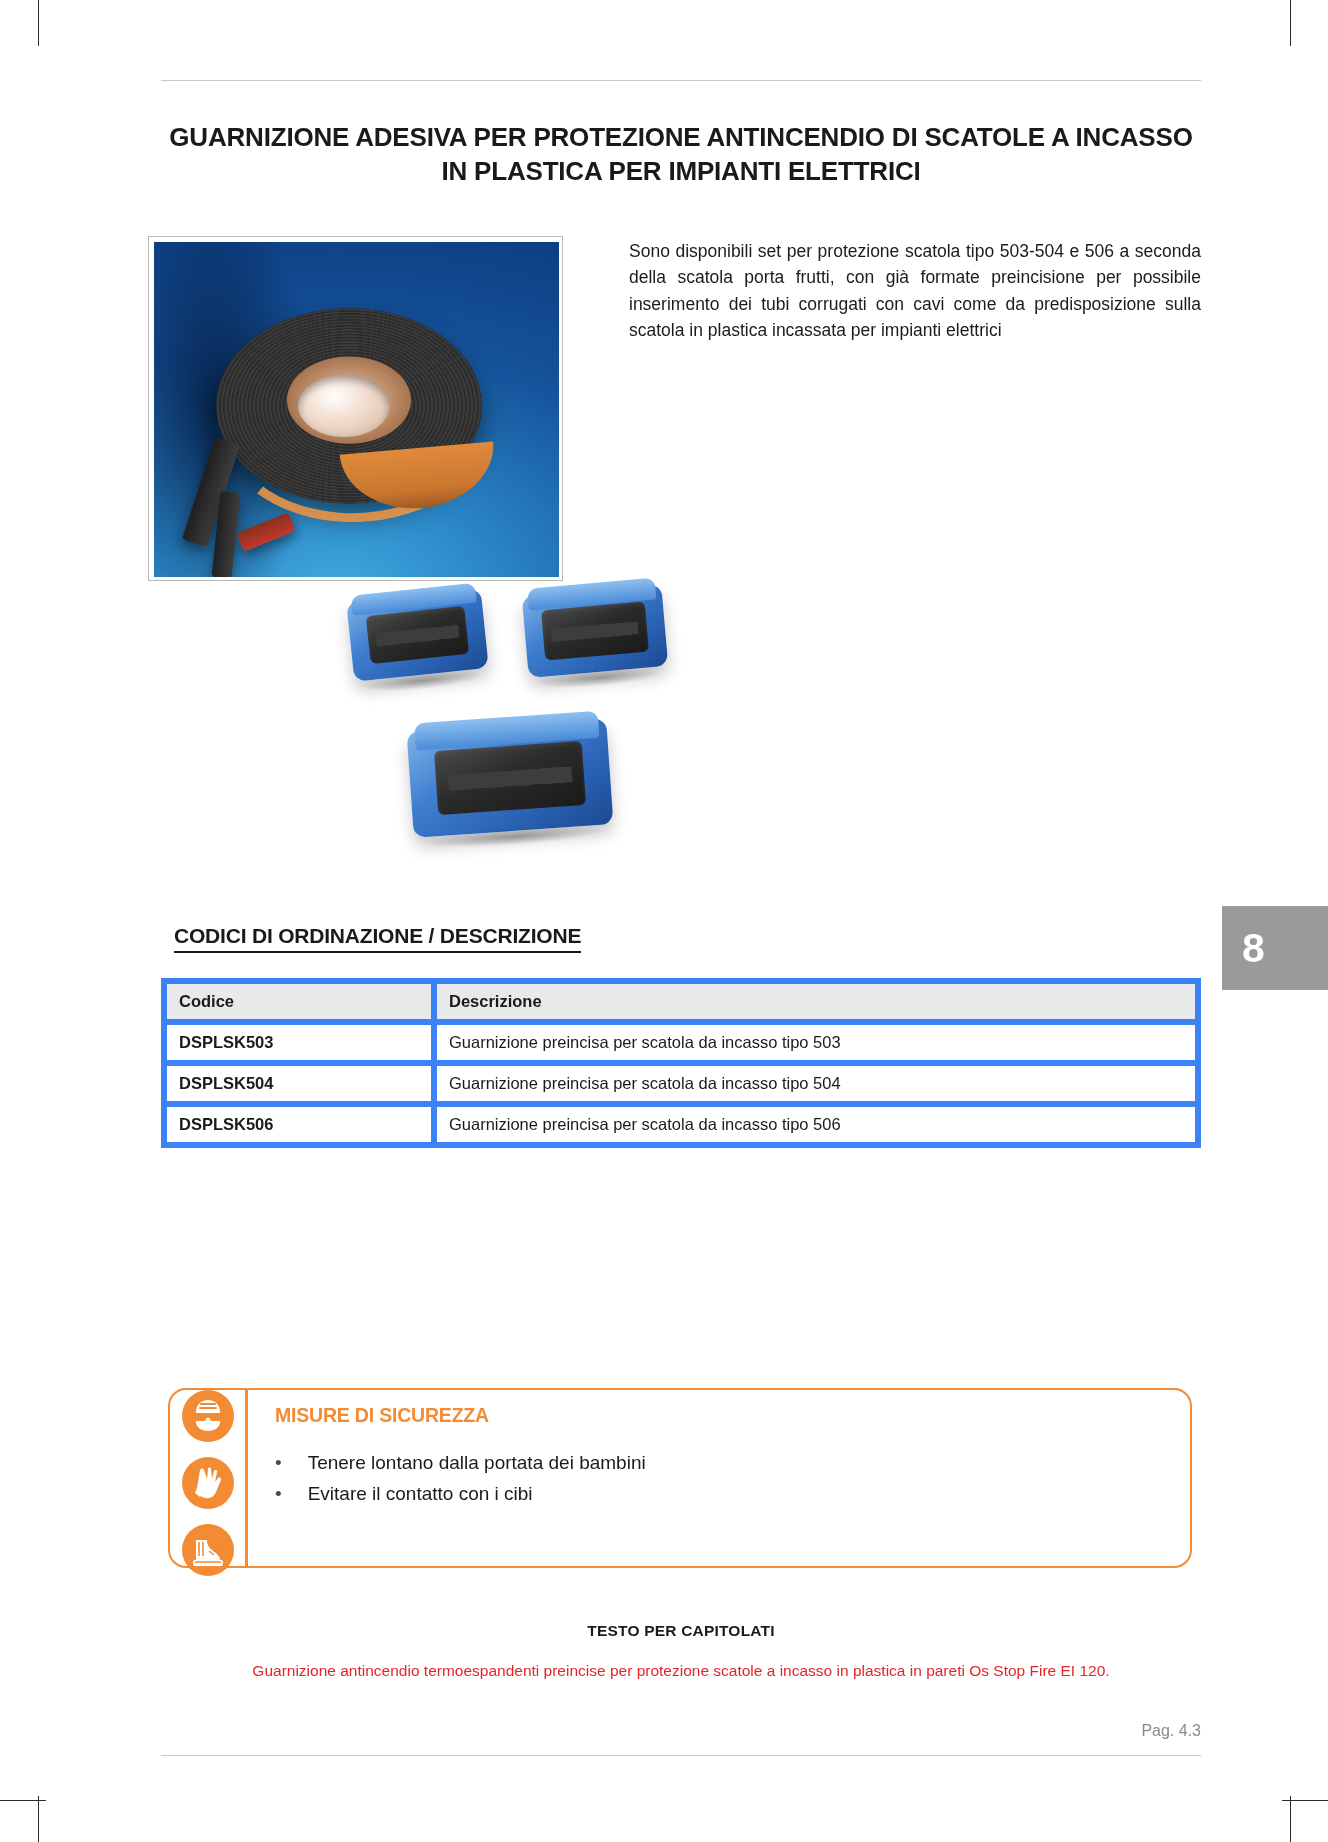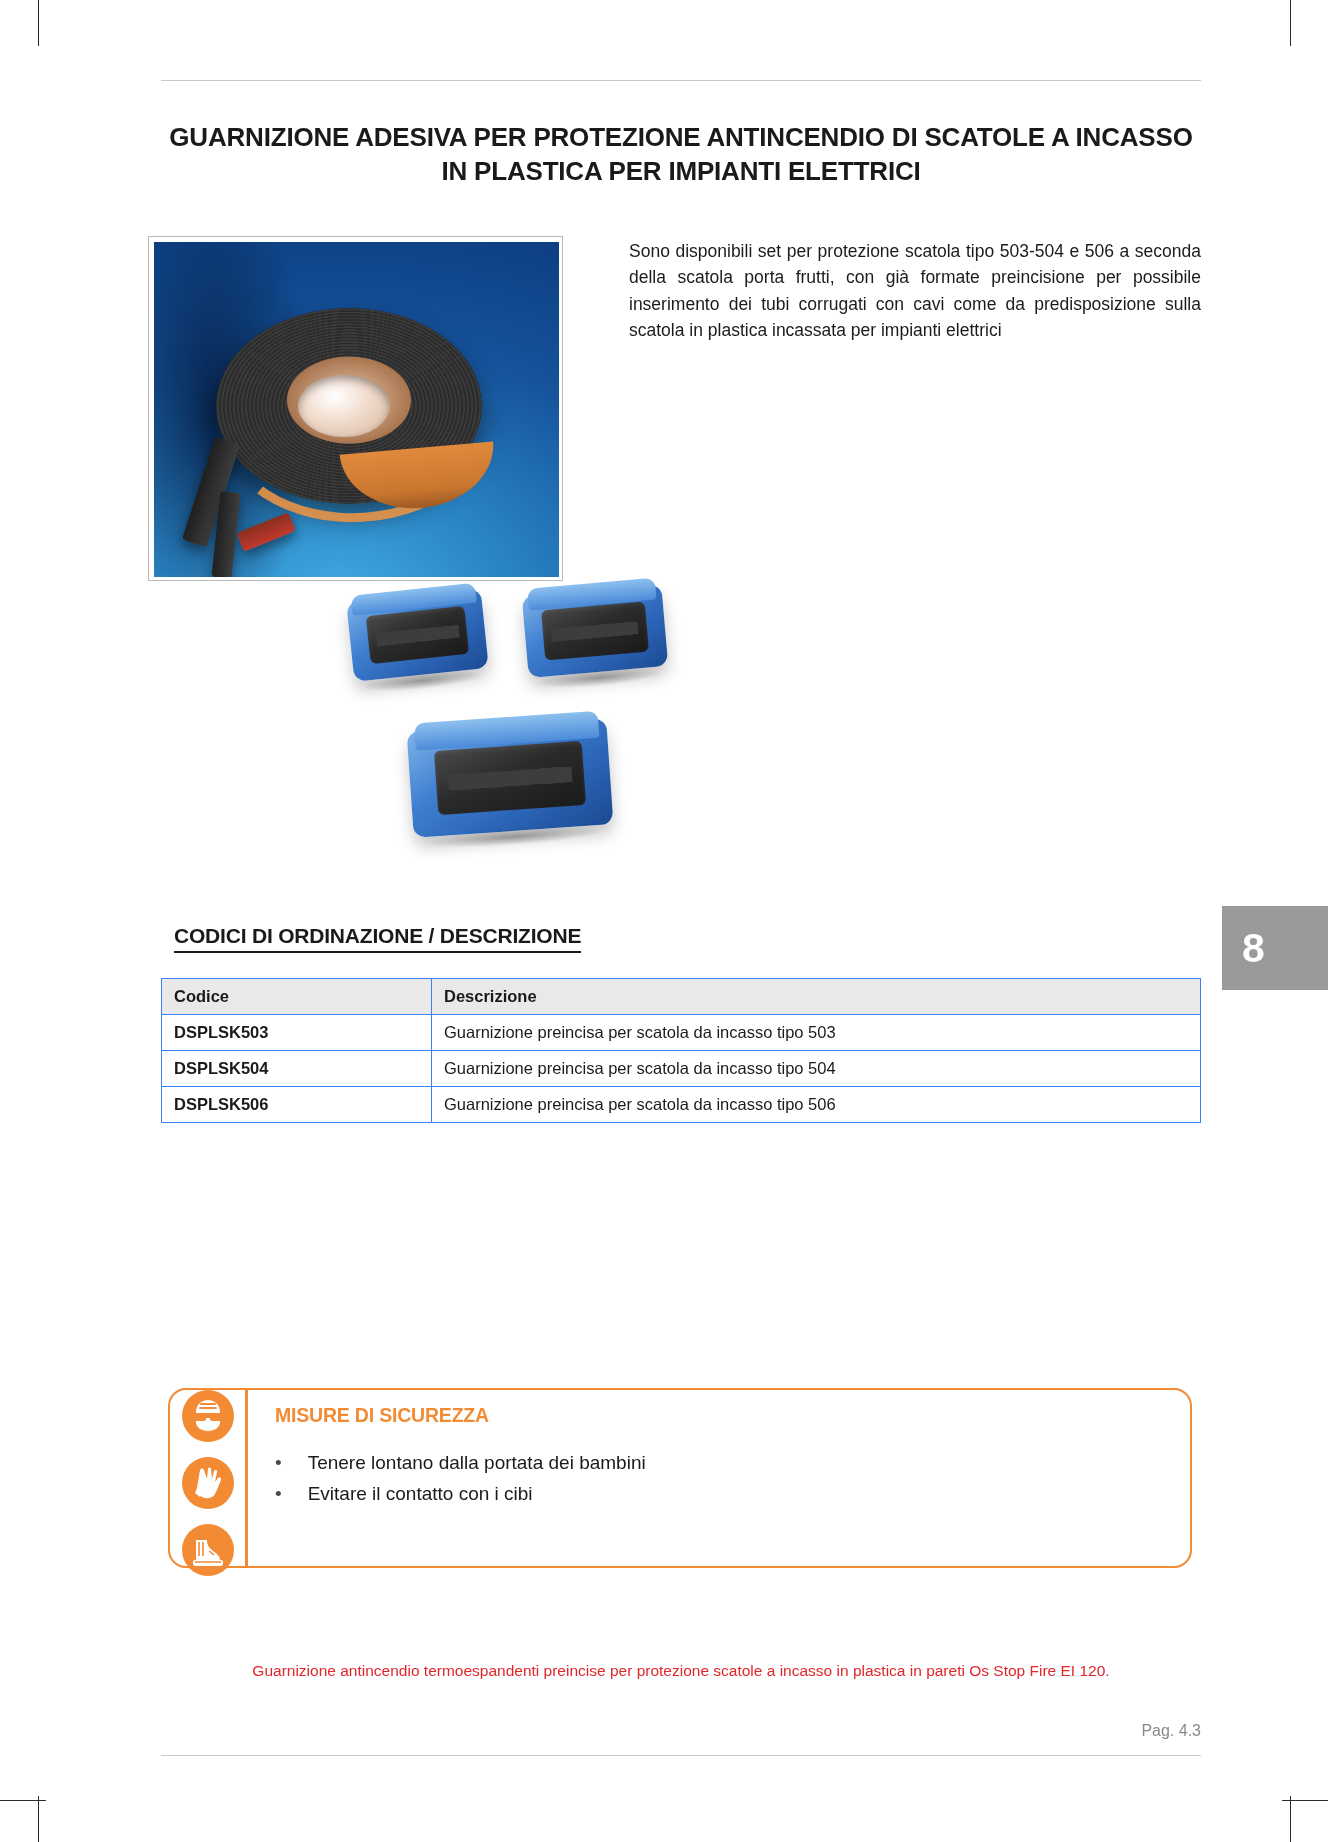--- a/index.html
+++ b/index.html
@@ -147,21 +147,21 @@
     position:absolute;left:20px;top:50%;transform:translateY(-50%);
     color:#ffffff;font-size:41px;font-weight:bold;line-height:1;
   }
 
   
   .tbl{
     position:absolute;left:161px;top:978px;width:1040px;
     border-collapse:collapse;font-size:16.5px;
   }
   .tbl th,.tbl td{
-    border:1px solid #3b82f6;
+    border:6px solid #3b82f6;
     padding:8px 12px;
     text-align:left;
     vertical-align:middle;
     height:32px;
     box-sizing:border-box;
   }
   .tbl thead th{background:#e9e9e9;font-weight:bold;font-size:16.5px;color:#1a1a1a;}
   .tbl td.code{width:270px;font-weight:bold;}
   .tbl td.desc{font-weight:normal;}
 
@@ -334,17 +334,18 @@
     <div class="li">
       <span class="bul">•</span>
       <span>Tenere lontano dalla portata dei bambini</span>
     </div>
     <div class="li">
       <span class="bul">•</span>
       <span>Evitare il contatto con i cibi</span>
     </div>
   </div>
 
+  <div class="cap-title">TESTO PER CAPITOLATI</div>
   <div class="cap-text">Guarnizione antincendio termoespandenti preincise per protezione scatole a incasso in plastica in pareti Os Stop Fire EI 120.</div>
 
   <div class="pagenum">Pag. 4.3</div>
 
 </div>
 
 </body></html>

